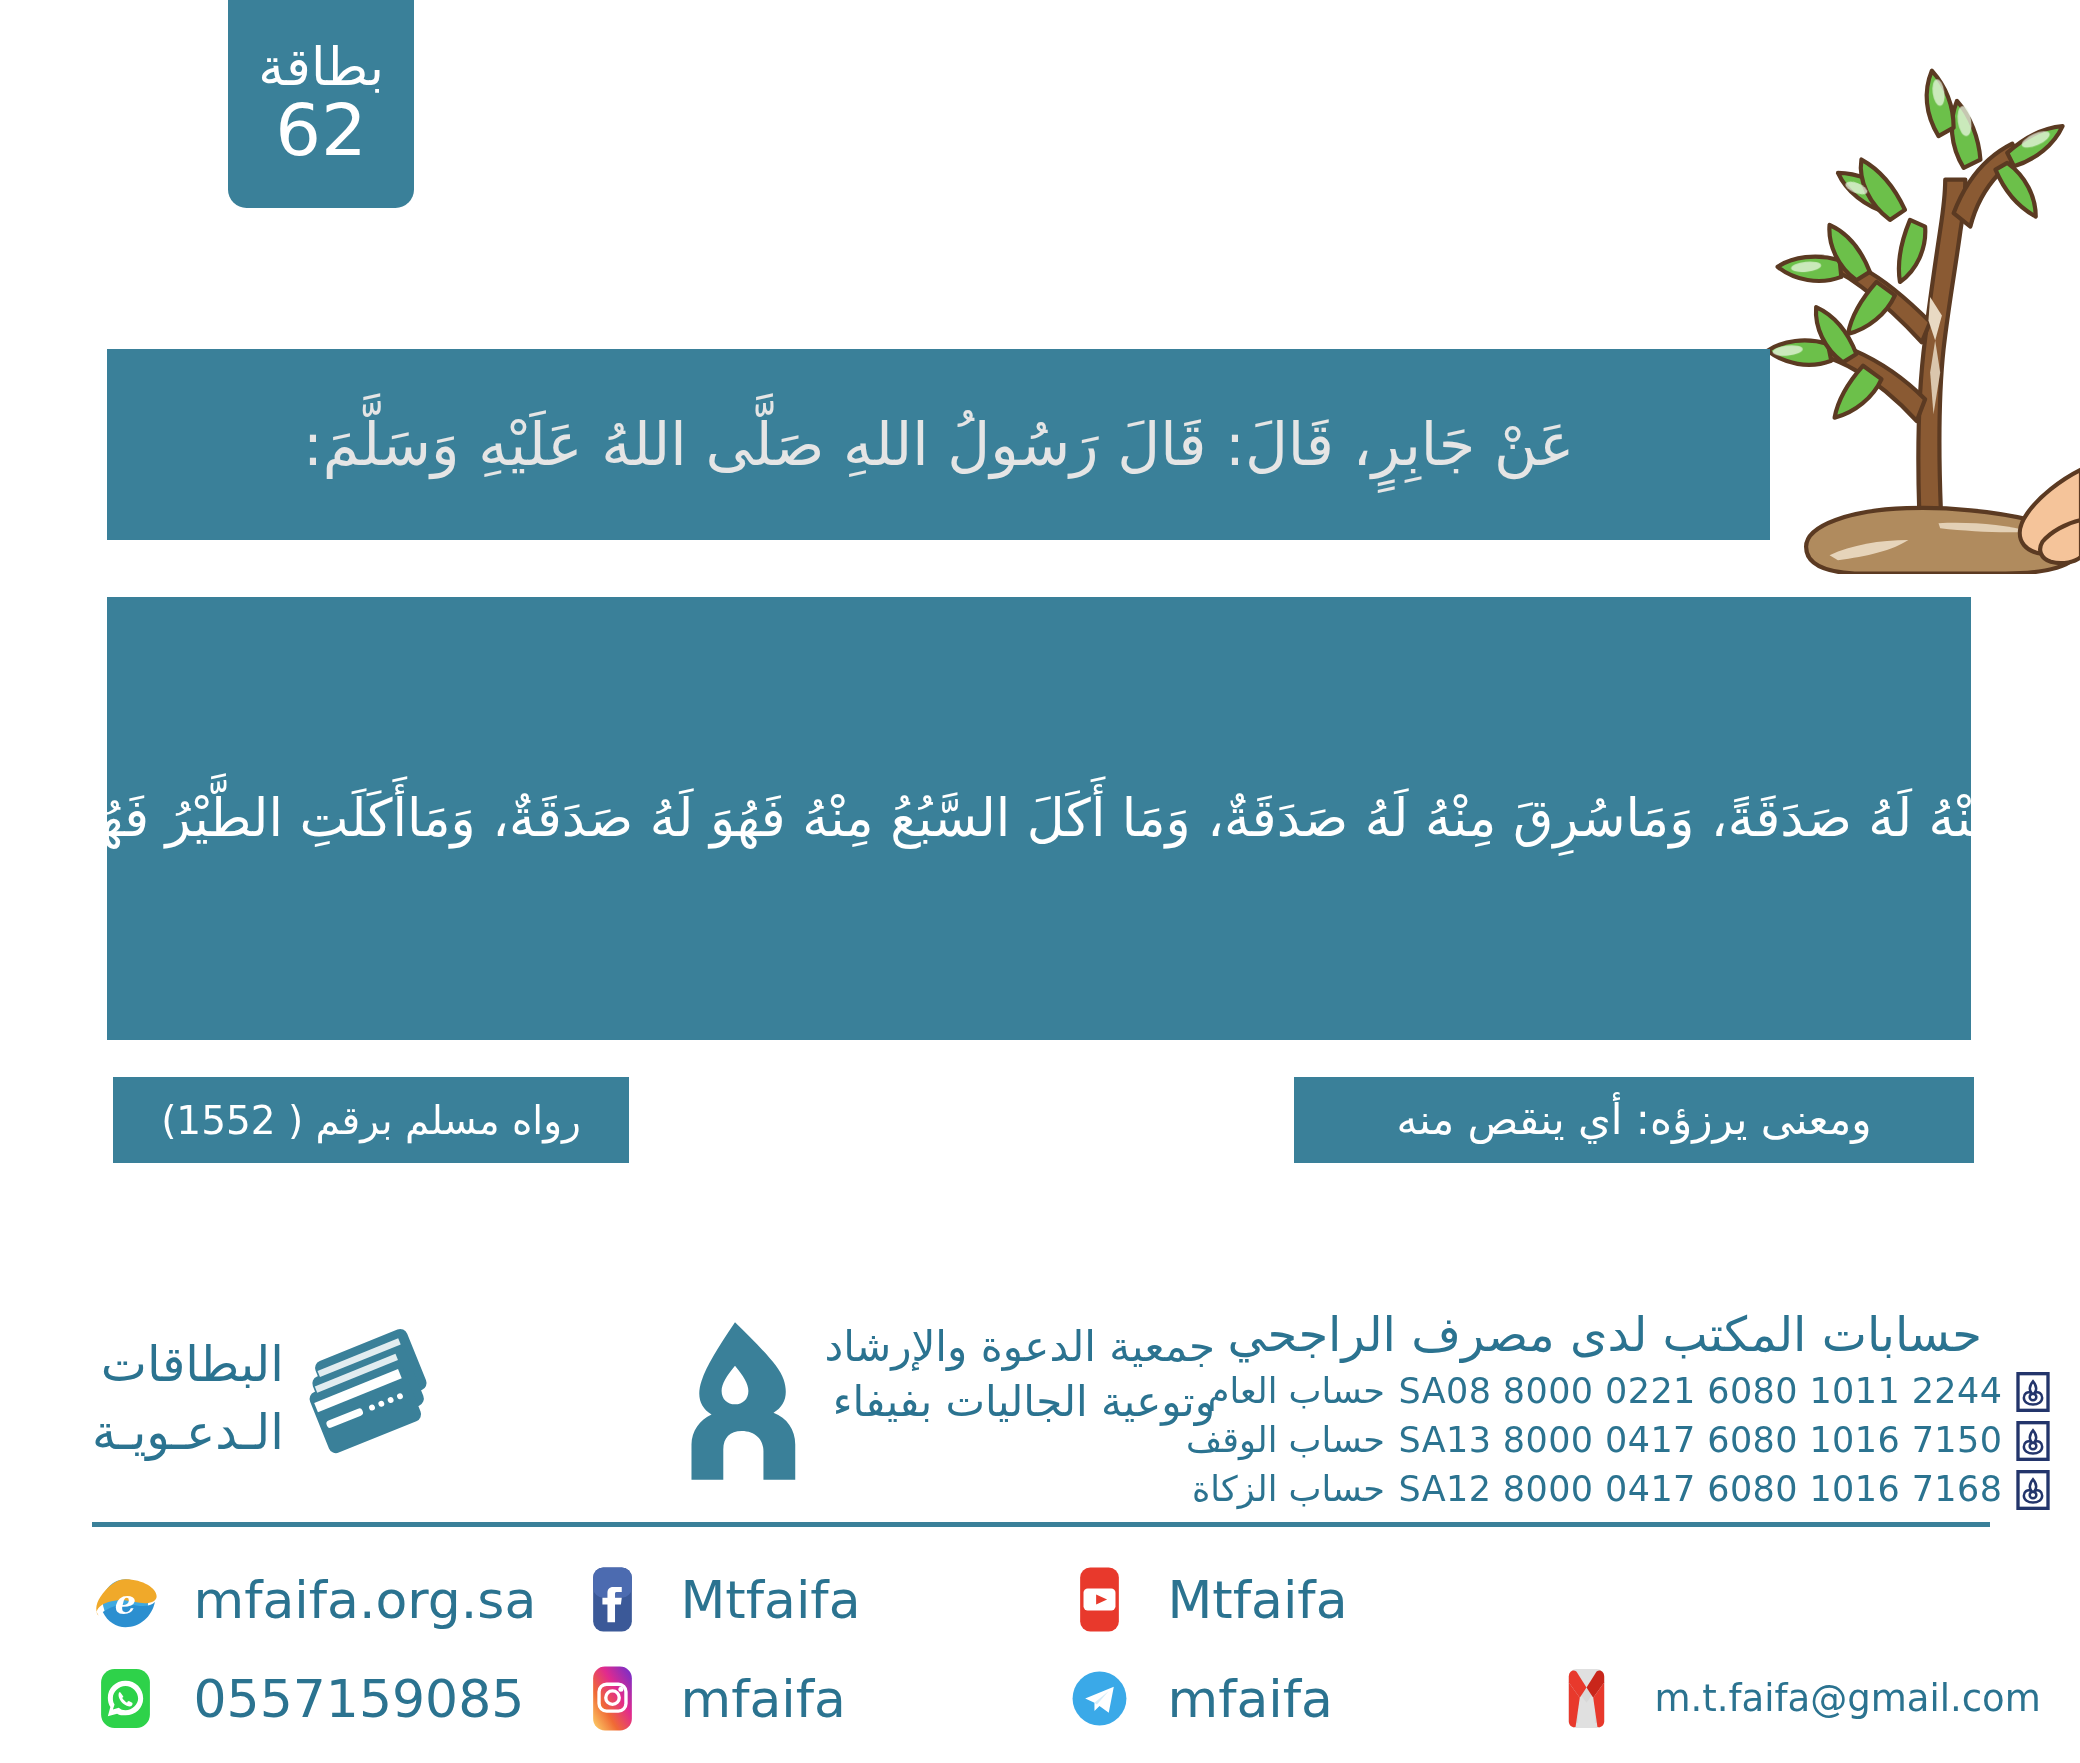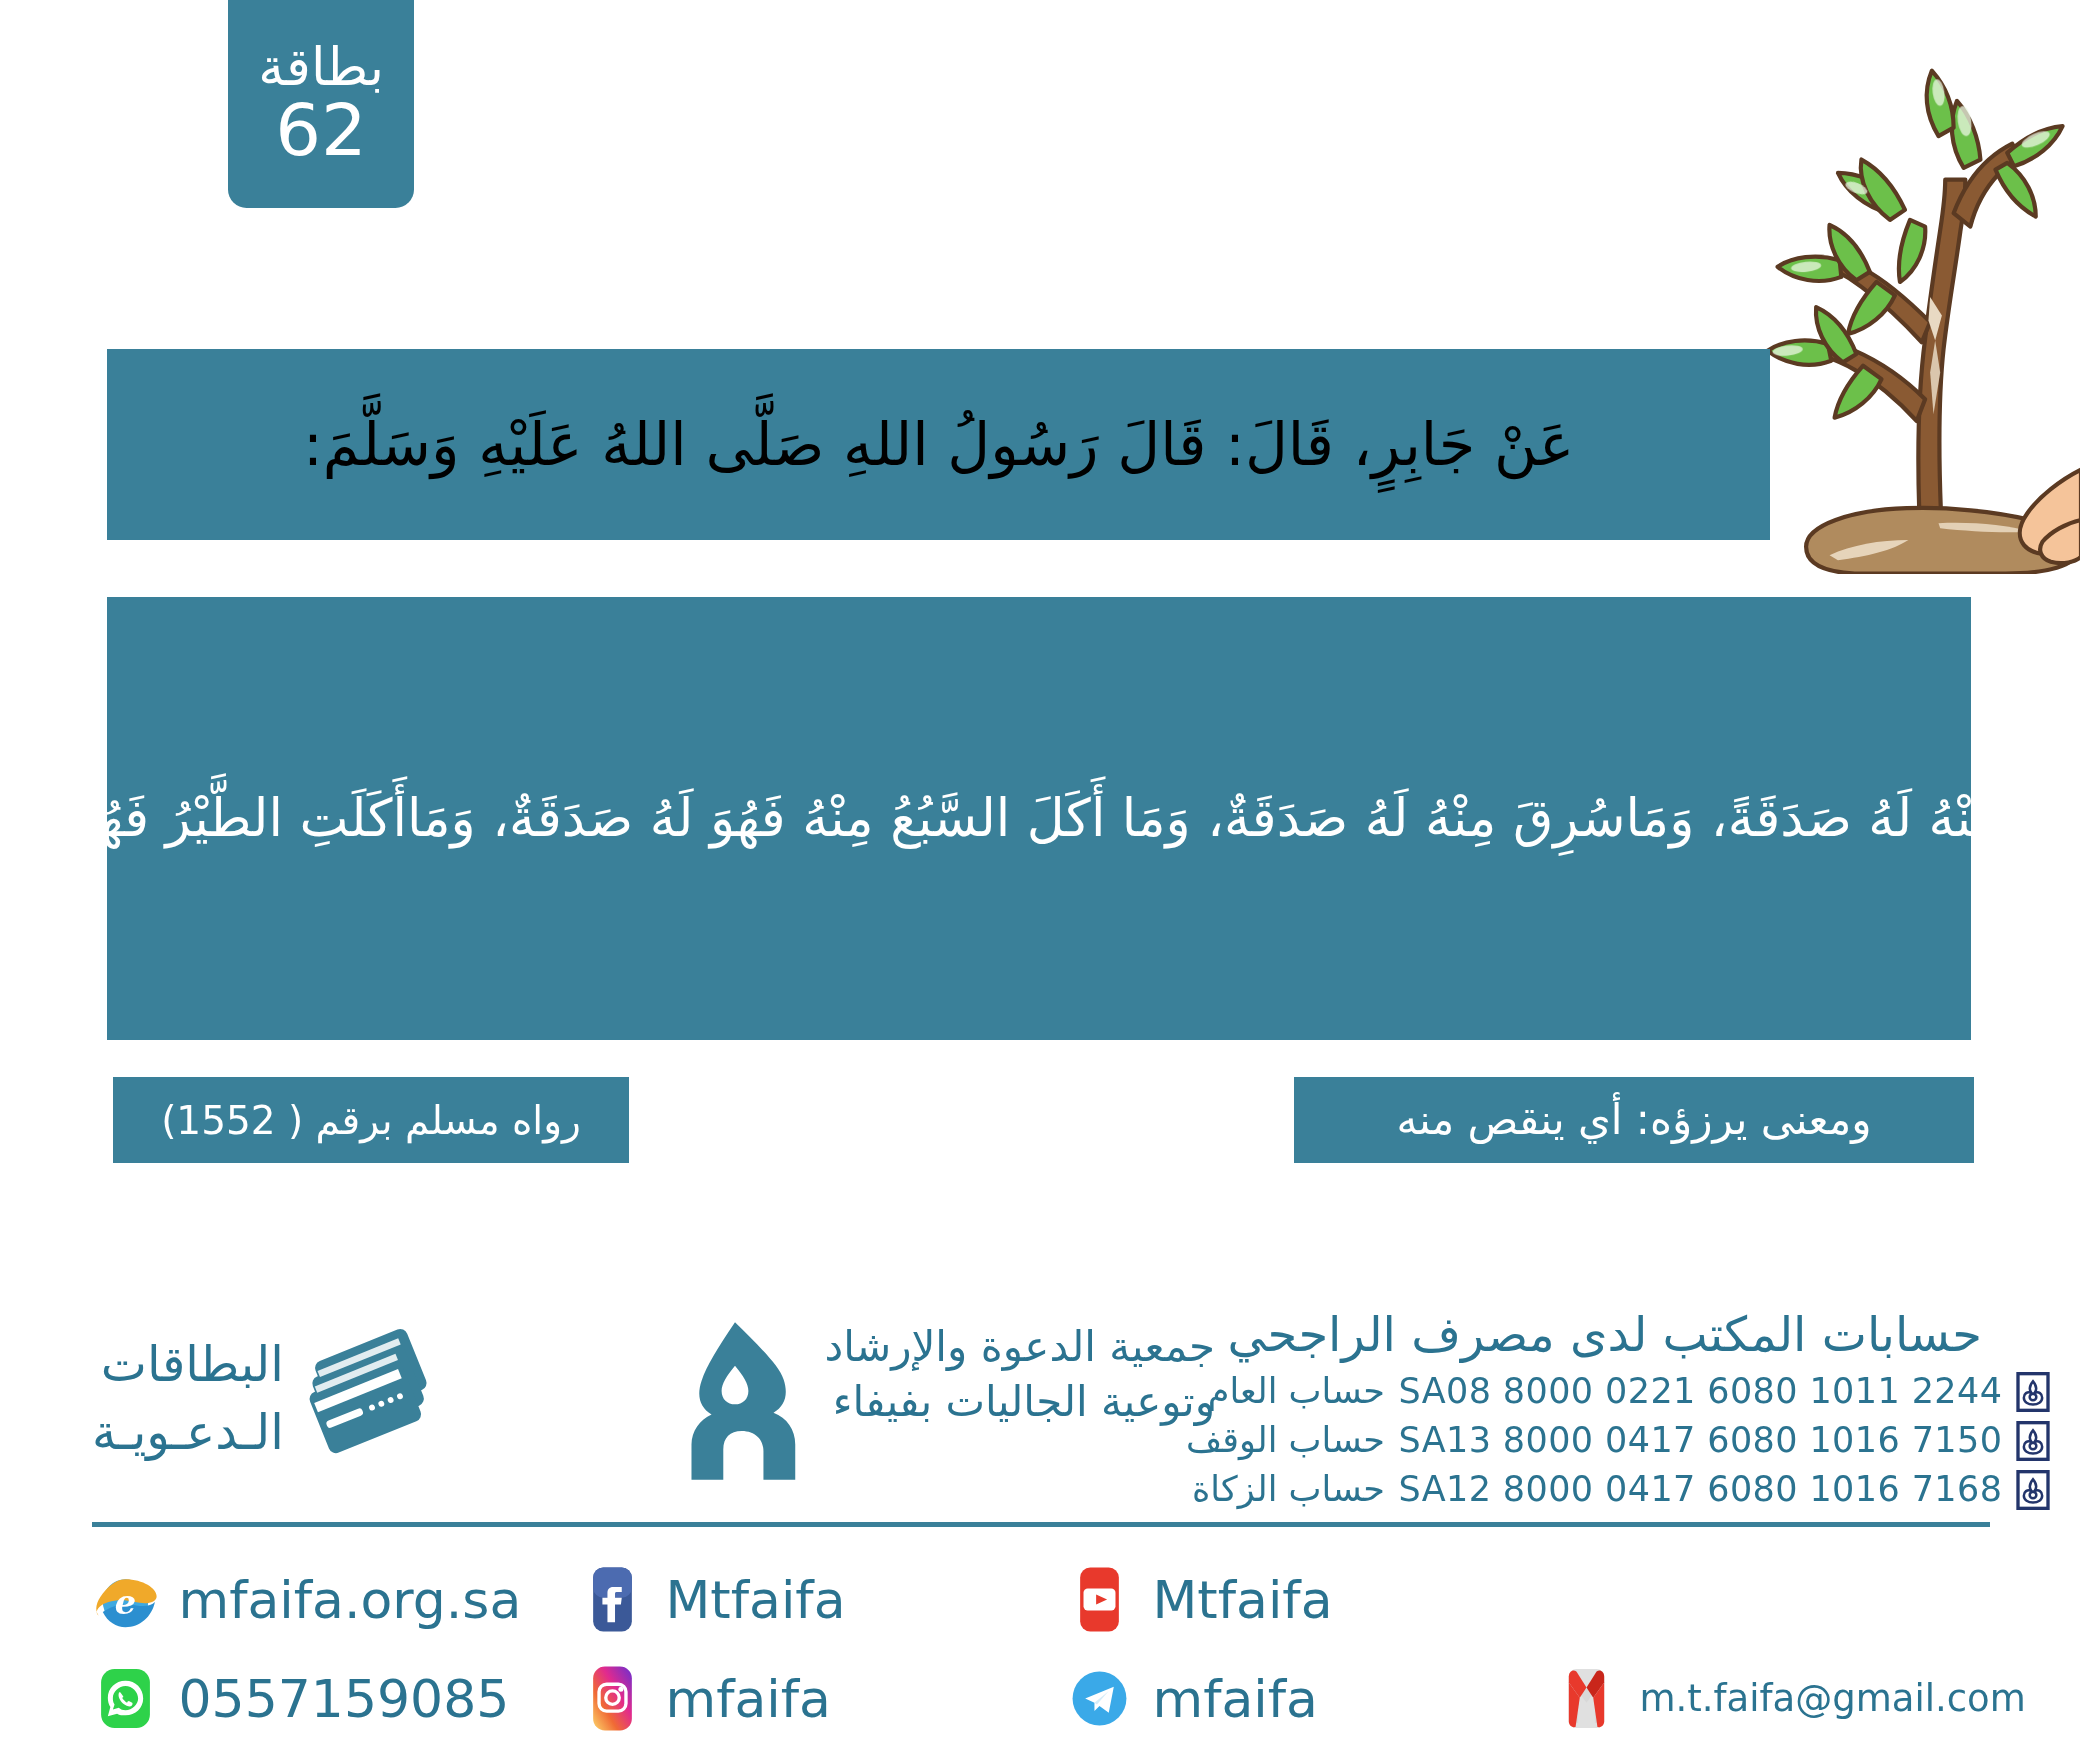--- a/index.html
+++ b/index.html
@@ -62,21 +62,21 @@
     left: 107px;
     top: 349px;
     width: 1663px;
     height: 191px;
     background: #3a8099;
     display: flex;
     align-items: center;
     justify-content: center;
   }
   #isnad-band .txt {
-    color: #000000;
+    color: #e5e5e5;
     font-size: 59px;
     line-height: 1.25;
     text-align: center;
     white-space: nowrap;
     padding: 0 25px;
   }
 
   
   #matn-band {
     position: absolute;
@@ -243,20 +243,21 @@
     flex-direction: row;
     align-items: center;
     gap: 18.5px;
   }
   .social-cell .s-icon { width: 69px; height: 69px; flex: 0 0 auto; }
   .social-cell .s-label {
     color: #2b7390;
     font-size: 52px;
     line-height: 1;
     white-space: nowrap;
+    margin-left: 15px;
   }
   .social-cell .s-label.small { font-size: 37px; }
   .sc-w1 { width: 487px; }
   .sc-w2 { width: 487px; }
   .sc-w3 { width: 487px; }
   .sc-w4 { width: 503px; }
 </style>
 </head>
 <body>
 

